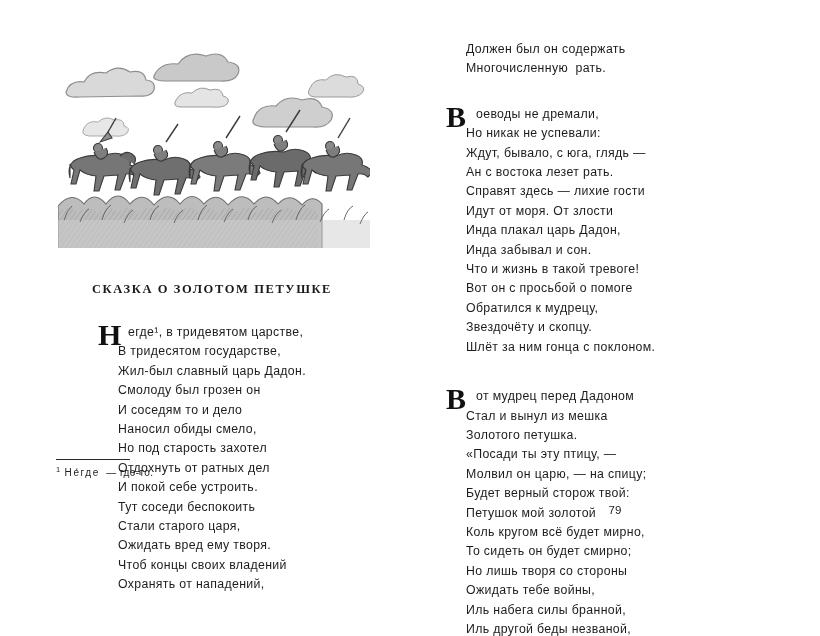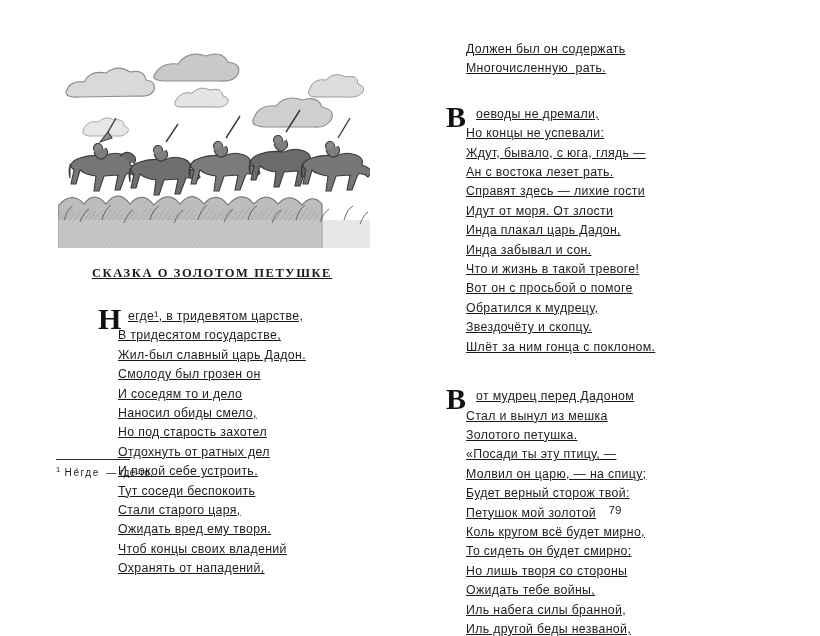--- a/index.html
+++ b/index.html
@@ -18,21 +18,20 @@
     position: relative;
     width: 820px;
     height: 636px;
     display: flex;
   }
   .page {
     position: relative;
     width: 410px;
     height: 544px;
     box-sizing: border-box;
-    text-decoration: underline;
   }
   .page-left {
     padding: 40px 44px 0 56px;
   }
   .page-right {
     padding: 40px 40px 0 56px;
   }
 
   
   .illustration {
@@ -41,21 +40,21 @@
     margin: 8px 0 0 2px;
     position: relative;
     overflow: hidden;
   }
   .illustration svg {
     display: block;
   }
 
   
   .tale-title {
-    margin: 18px 0 0 0;
+    margin: 34px 0 0 0;
     text-align: center;
     font-size: 12.5px;
     letter-spacing: 1.6px;
     color: #1a1a1a;
     font-family: "Liberation Serif", serif;
     width: 312px;
   }
 
   
   .poem {
@@ -267,21 +266,21 @@
     <div class="poem poem-right">
 
       <div class="stanza">
         <div class="line">Должен был он содержать</div>
         <div class="line">Многочисленную  рать.</div>
       </div>
 
       <div class="stanza dropcap-stanza" style="margin-top:26px;">
         <span class="dropcap">В</span>
         <div class="line">оеводы не дремали,</div>
-        <div class="line">Но концы не успевали:</div>
+        <div class="line">Но никак не успевали:</div>
         <div class="line">Ждут, бывало, с юга, глядь —</div>
         <div class="line">Ан с востока лезет рать.</div>
         <div class="line">Справят здесь — лихие гости</div>
         <div class="line">Идут от моря. От злости</div>
         <div class="line">Инда плакал царь Дадон,</div>
         <div class="line">Инда забывал и сон.</div>
         <div class="line">Что и жизнь в такой тревоге!</div>
         <div class="line">Вот он с просьбой о помоге</div>
         <div class="line">Обратился к мудрецу,</div>
         <div class="line">Звездочёту и скопцу.</div>

